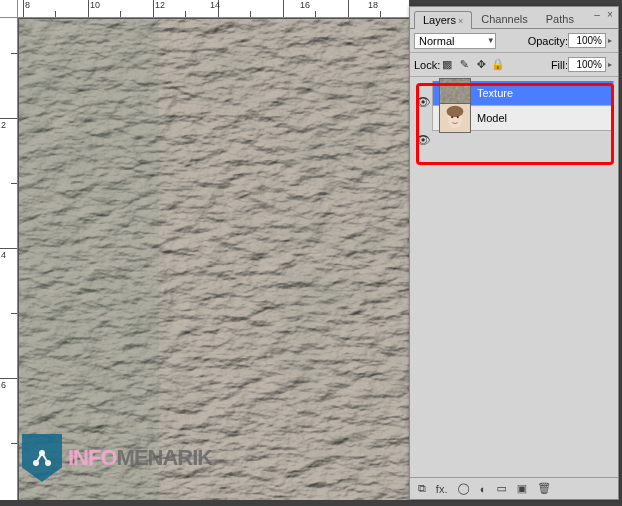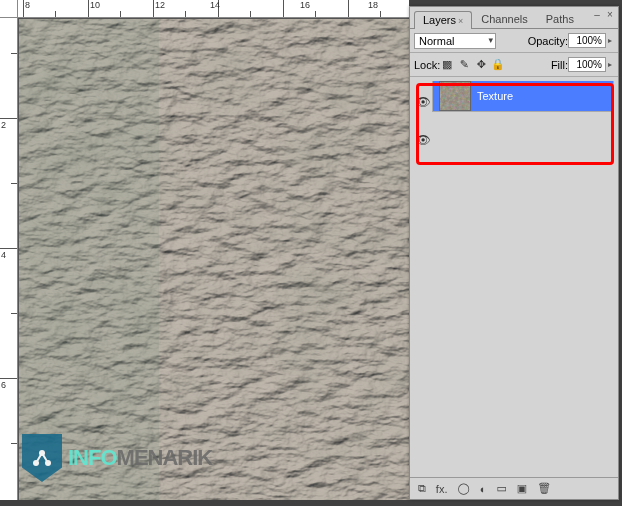--- a/index.html
+++ b/index.html
@@ -110,21 +110,21 @@
     position: relative;
   }
   .highlight-box {
     position: absolute; left: 6px; top: 6px; width: 198px; height: 82px;
     border: 3px solid #ff0000;
     border-radius: 4px;
     pointer-events: none;
     z-index: 5;
   }
   .layer-row {
-    display: flex; align-items: center; height: 31px;
+    display: flex; align-items: center; height: 25px;
     border: 1px solid #aaa; border-top: none;
     background: #ececec;
     margin-left: 18px;
   }
   .layer-row:first-child { border-top: 1px solid #aaa; }
   .layer-row.selected { background: #4a7dff; color: #fff; }
   .vis-col {
     position: absolute; left: 4px;
     width: 18px; height: 38px;
     display: flex; align-items: center; justify-content: center;
@@ -156,21 +156,21 @@
   }
   .wm-shield {
     width: 40px; height: 48px;
     background: #186a8a;
     clip-path: polygon(0 0, 100% 0, 100% 70%, 50% 100%, 0 70%);
     display: flex; align-items: center; justify-content: center;
   }
   .wm-shield svg { width: 24px; height: 24px; }
   .wm-text { line-height: 1; }
   .wm-title { font-size: 22px; font-weight: 800; font-family: Arial Black, Arial; letter-spacing: -1px; }
-  .wm-title .r { color: #5eead4; }
+  .wm-title .r { color: #f9a8d4; }
   .wm-title .g { color: #6a6a6a; margin-top: 28px; }
   .wm-tag { font-size: 9px; color: #555; font-style: italic; margin-top: 2px; }
 </style>
 </head>
 <body>
 
 <div class="workspace">
   <div class="ruler-corner"></div>
   <div class="ruler-h">
     <span class="tick major" style="left:5px"></span>
@@ -284,20 +284,33 @@
               <filter id="tb">
                 <feTurbulence type="fractalNoise" baseFrequency="0.3" numOctaves="3"></feTurbulence>
               </filter>
             </defs>
             <rect width="32" height="30" fill="#8a8270"></rect>
             <rect width="32" height="30" filter="url(#tb)" opacity="0.6"></rect>
           </svg>
       </div>
       <span class="layer-name">Texture</span>
     </div>
+    <div class="layer-row">
+      <div class="thumb">
+        <svg viewBox="0 0 32 30">
+            <rect width="32" height="30" fill="#e8d5c0"></rect>
+            <ellipse cx="16" cy="15" rx="8" ry="11" fill="#f0dcc8"></ellipse>
+            <ellipse cx="16" cy="8" rx="9" ry="6" fill="#8b6a4a"></ellipse>
+            <circle cx="13" cy="14" r="1.2" fill="#432"></circle>
+            <circle cx="19" cy="14" r="1.2" fill="#432"></circle>
+            <path d="M13 20 Q16 22 19 20" stroke="#a66" stroke-width="1" fill="none"></path>
+          </svg>
+      </div>
+      <span class="layer-name">Model</span>
+    </div>
 
     <div class="highlight-box"></div>
   </div>
 
   <div class="panel-footer">
     <span>⧉</span>
     <span>fx.</span>
     <span>◯</span>
     <span>◐</span>
     <span>▭</span>

